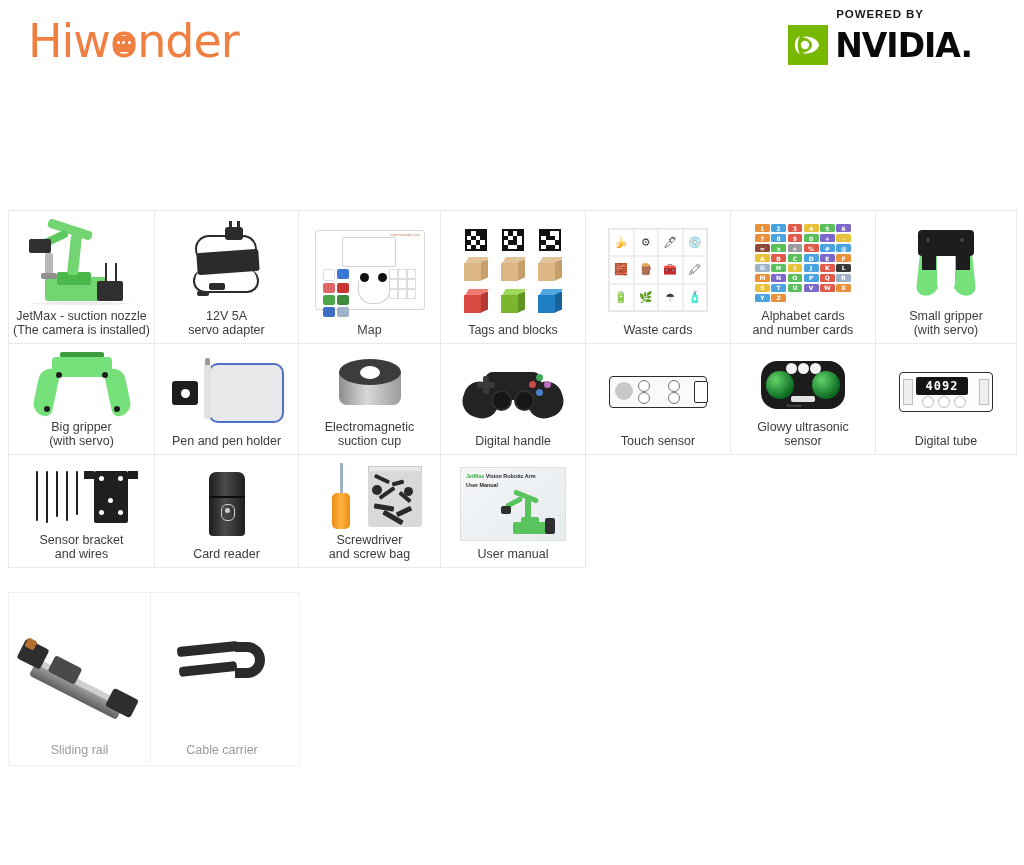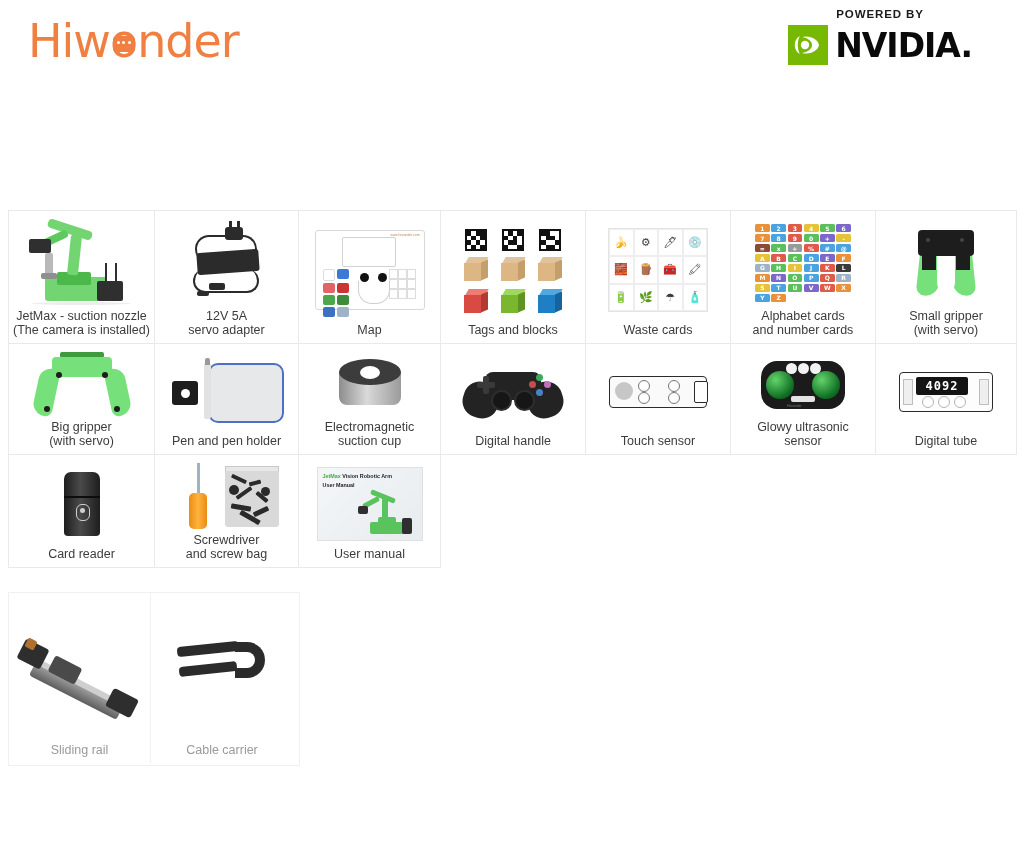--- a/index.html
+++ b/index.html
@@ -685,20 +685,42 @@
           </div>
         <div class="btn b1"></div>
           <div class="btn b2"></div>
           <div class="btn b3"></div>
       </div>
     </div>
     <div class="label">Digital tube</div>
   </div>
 
 
+  <div class="cell r3">
+    <div class="thumb">
+      <div class="brk art">
+        <div class="wire" style="left:4px;height:50px"></div>
+        <div class="wire" style="left:14px;height:52px"></div>
+        <div class="wire" style="left:24px;height:46px"></div>
+        <div class="wire" style="left:34px;height:50px"></div>
+        <div class="wire" style="left:44px;height:44px"></div>
+        <div class="ear l"></div>
+          <div class="ear r"></div>
+        <div class="plate">
+          <i style="left:5px;top:5px"></i>
+            <i style="right:5px;top:5px"></i>
+          <i style="left:5px;bottom:8px"></i>
+            <i style="right:5px;bottom:8px"></i>
+          <i style="left:14px;bottom:20px"></i>
+        </div>
+      </div>
+    </div>
+    <div class="label">Sensor bracket
+and wires</div>
+  </div>
 
   <div class="cell r3">
     <div class="thumb">
       <div class="reader art">
           <div class="seam"></div>
           <div class="ic">
             <i></i>
           </div>
         </div>
     </div>

